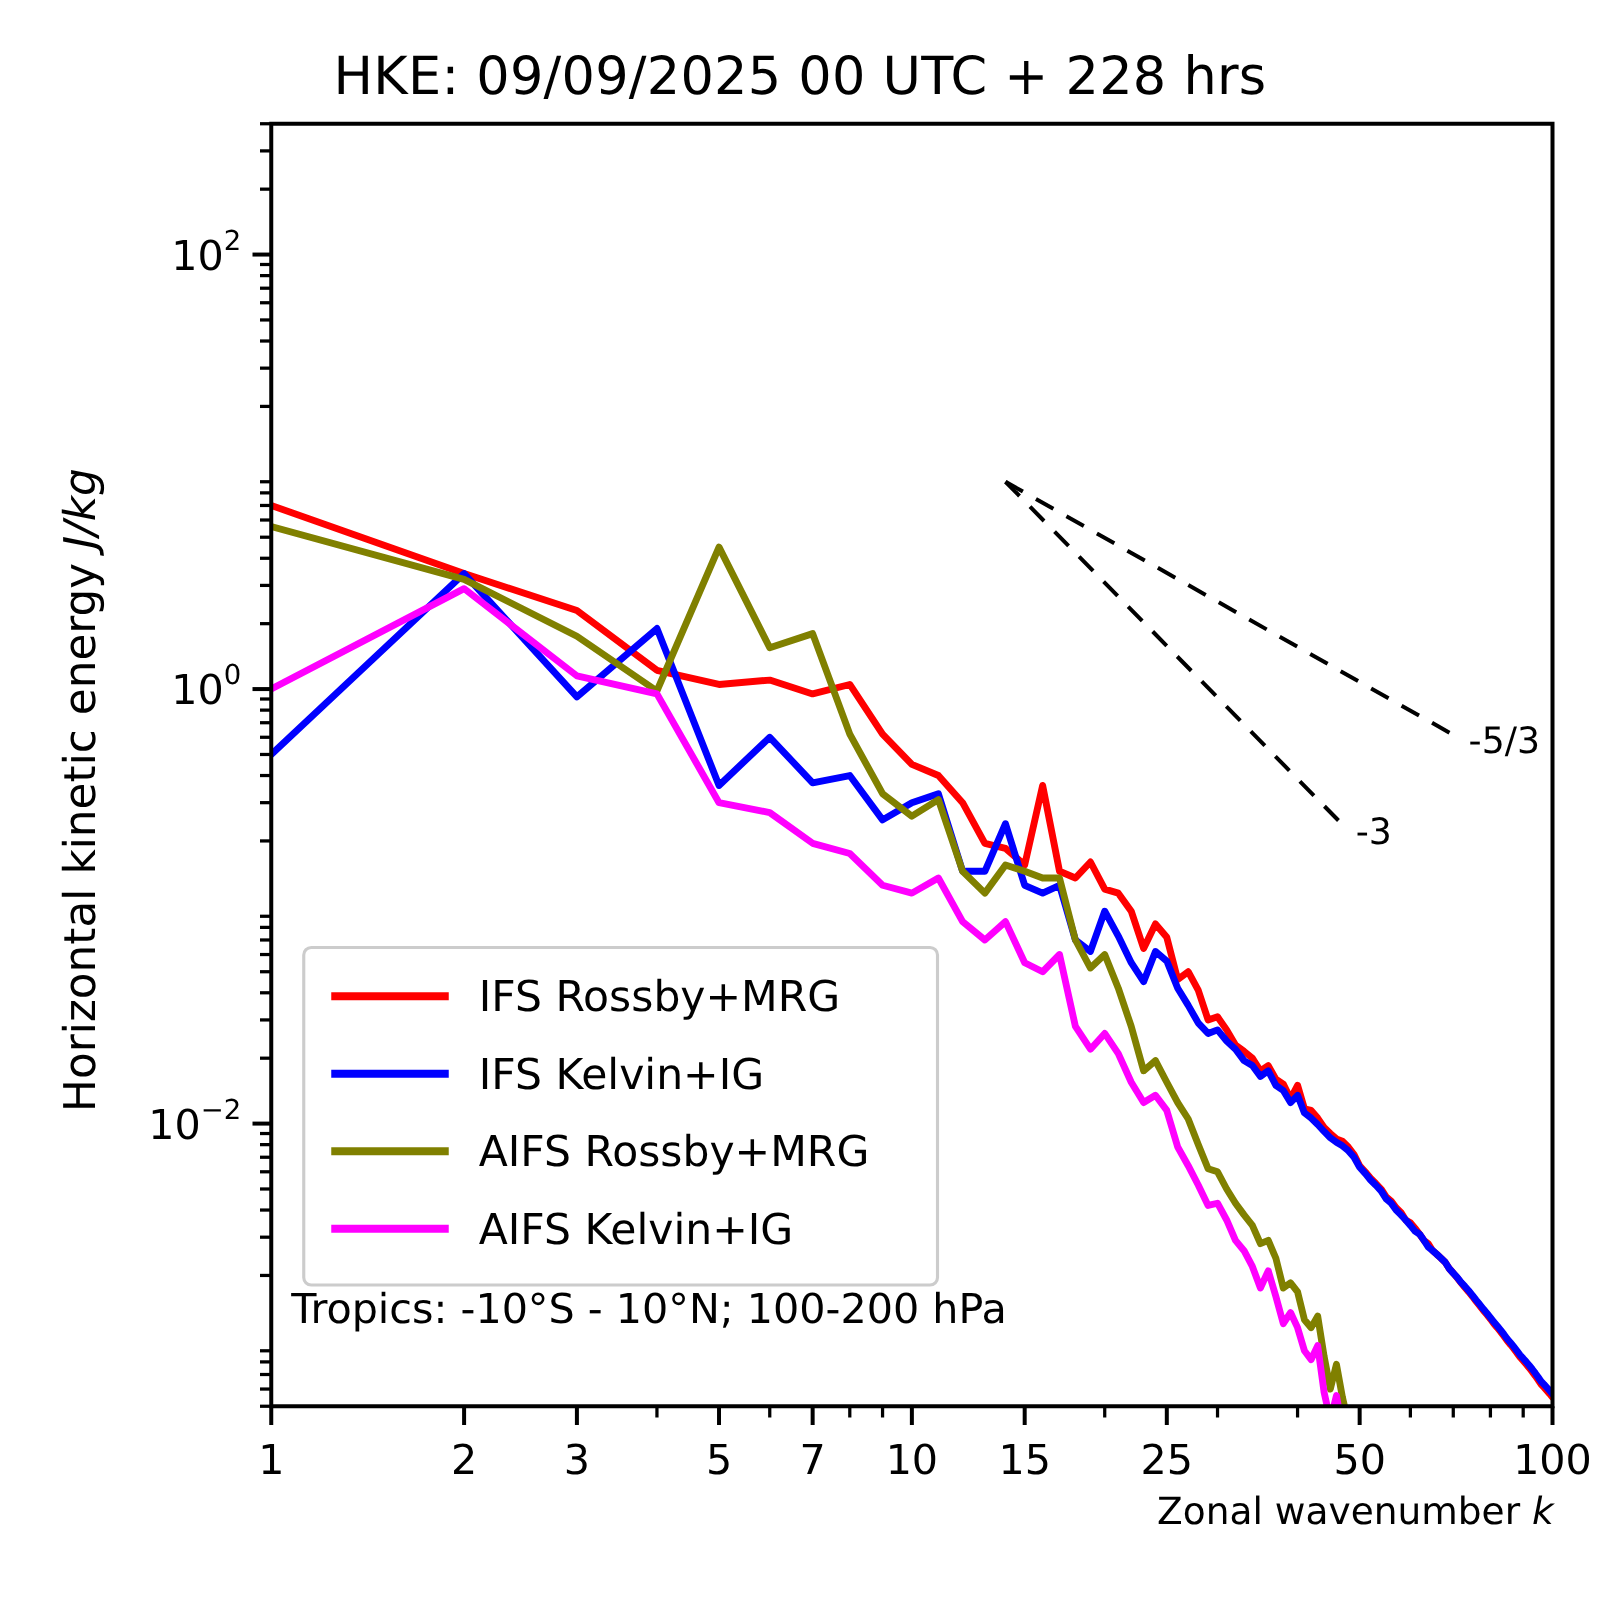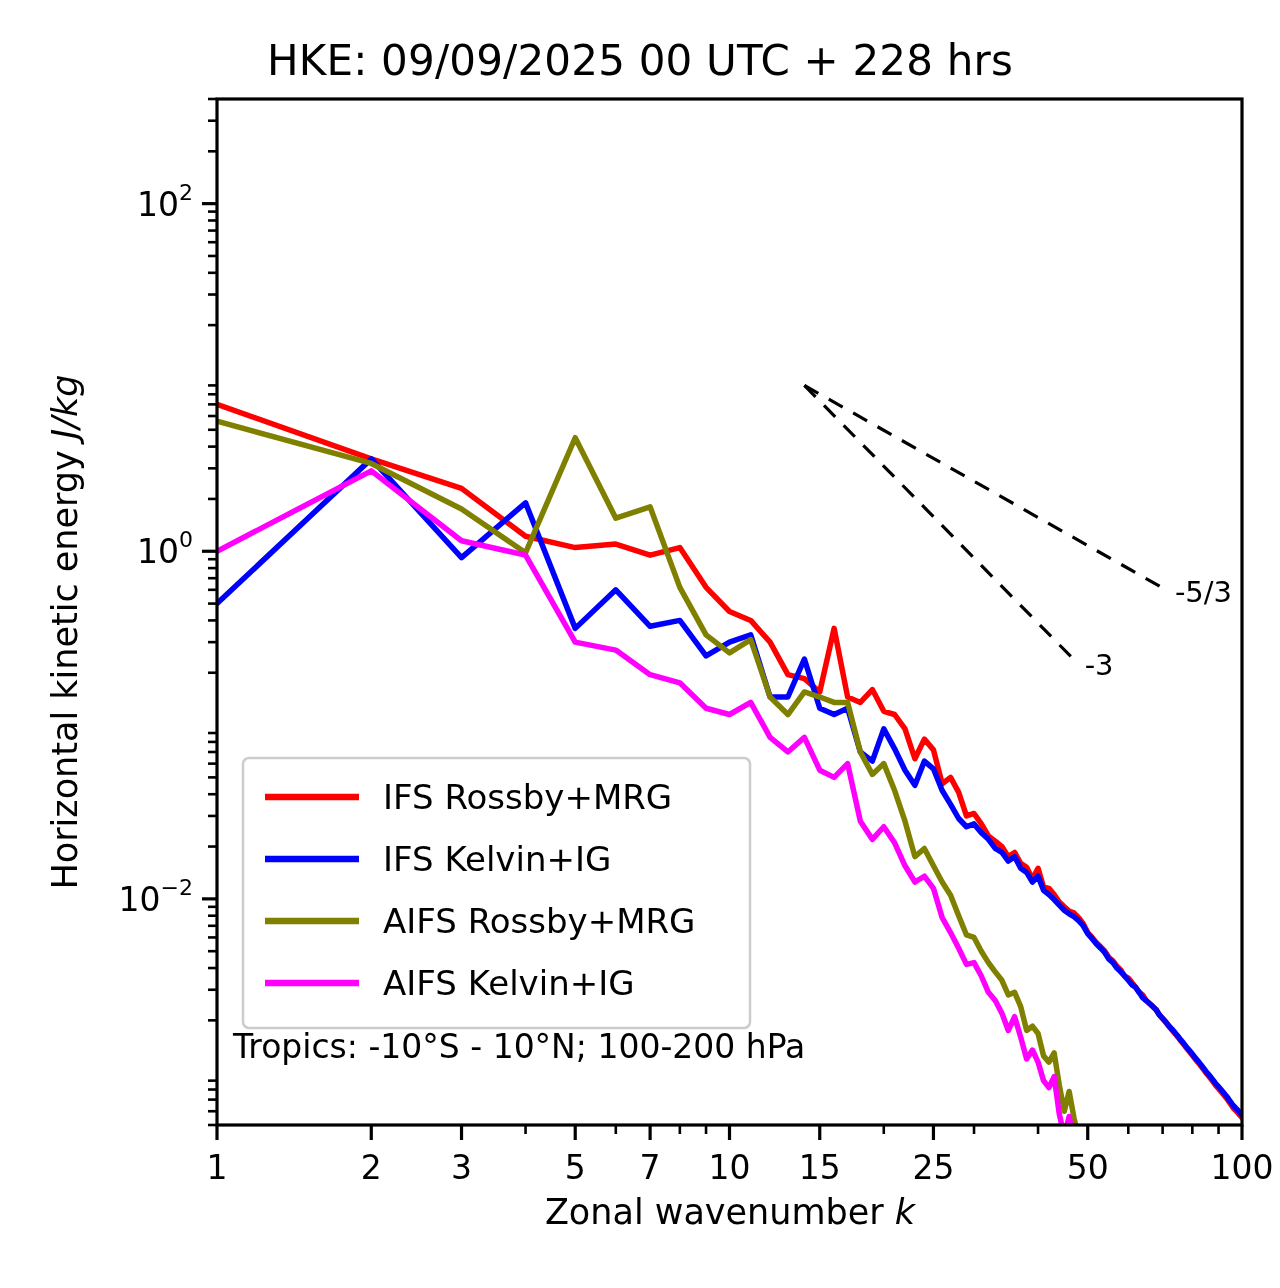--- a/index.html
+++ b/index.html
@@ -41,22 +41,22 @@
     transform: rotate(-90deg);
     transform-origin: center center;
     white-space: nowrap;
   }
   #ylabel .unit { font-style: italic; }
   #xlabel {
     position: absolute;
     left: 217px;
     top: 1192px;
     width: 1026px;
-    text-align: center;
-    font-size: 35px;
+    text-align: right;
+    font-size: 30px;
     color: #000000;
     white-space: nowrap;
   }
   #xlabel .sym { font-style: italic; }
   svg#plot {
     position: absolute;
     left: 0;
     top: 0;
   }
   .tick-label-y {

